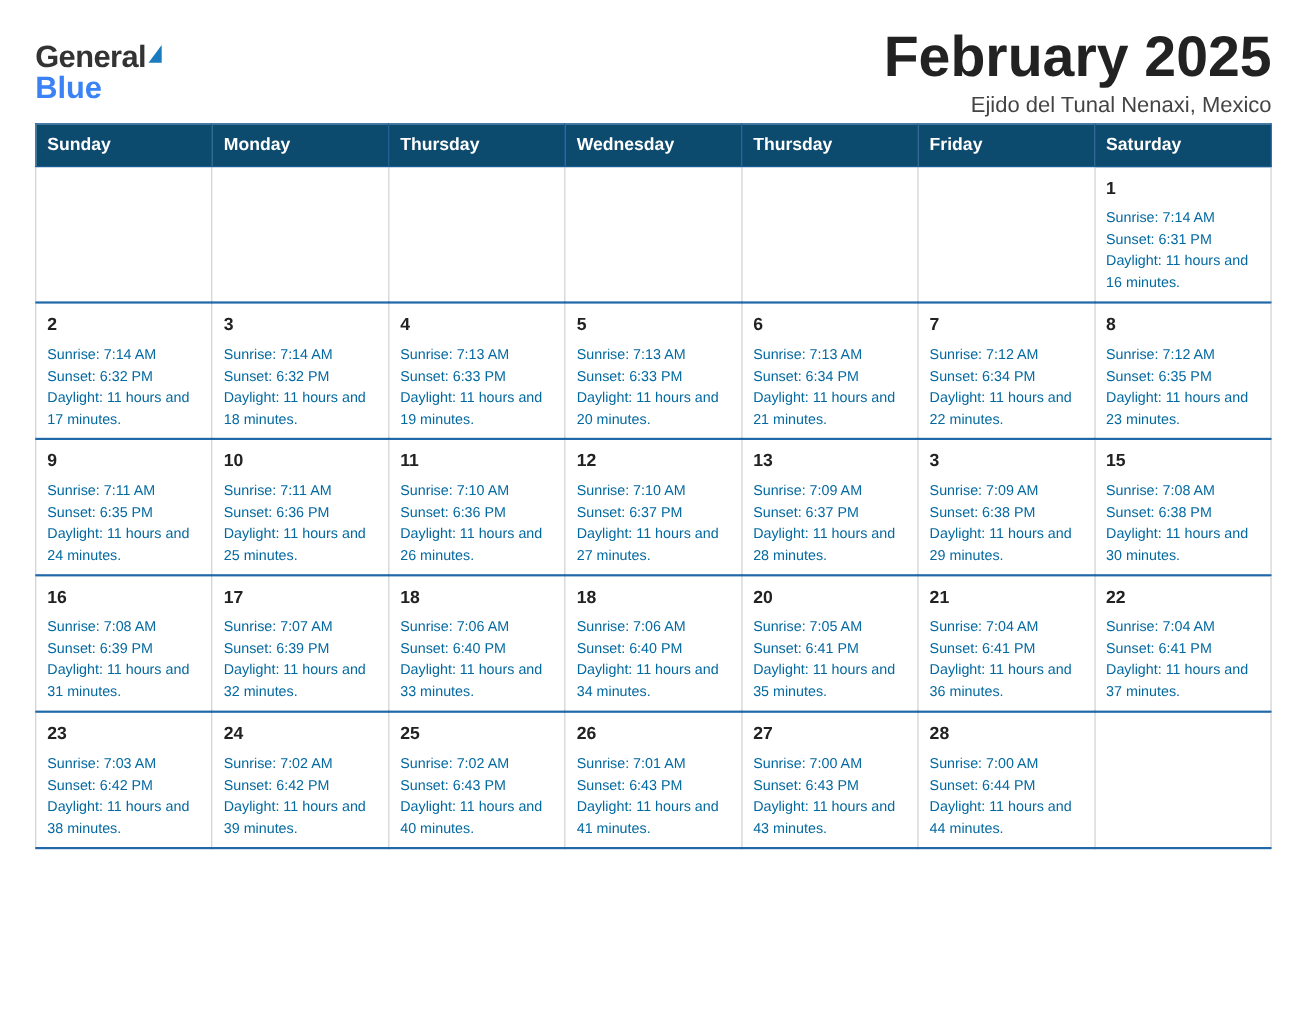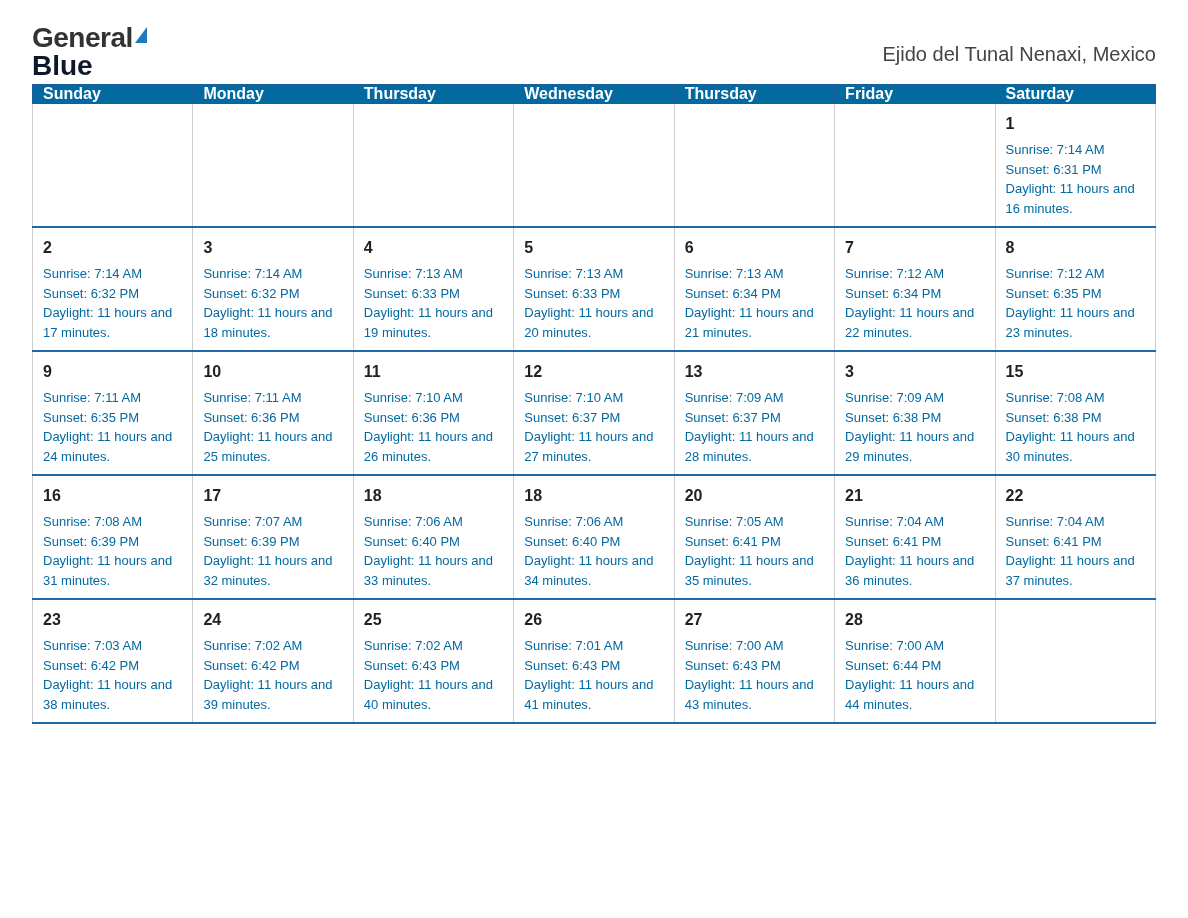--- a/index.html
+++ b/index.html
@@ -25,21 +25,21 @@
     .logo-general {
       font-size: 28px;
       font-weight: bold;
       color: #333;
       letter-spacing: -0.5px;
       line-height: 1;
     }
     .logo-blue {
       font-size: 28px;
       font-weight: bold;
-      color: #0f172a;
+      color: #3b82f6;
       line-height: 1;
     }
     .logo-triangle {
       display: inline-block;
       width: 0;
       height: 0;
       border-left: 12px solid transparent;
       border-bottom: 16px solid #1a7bbf;
       margin-left: 2px;
       vertical-align: middle;
@@ -57,25 +57,25 @@
     .location {
       font-size: 20px;
       color: #444;
       margin-top: 4px;
     }
     .calendar {
       width: 100%;
       border-collapse: collapse;
     }
     .calendar thead th {
-      background-color: #0369a1;
+      background-color: #0c4a6e;
       color: #fff;
       font-size: 16px;
       font-weight: bold;
-      padding: 0 10px;
+      padding: 10px 10px;
       text-align: left;
       border: 1px solid #1a5c96;
     }
     .calendar tbody td {
       vertical-align: top;
       padding: 8px 10px;
       border: 1px solid #ccc;
       font-size: 13px;
       width: 14.28%;
       min-height: 100px;
@@ -109,20 +109,21 @@
 
 <div class="header-area">
   <div class="logo">
     <div class="logo-row">
       <span class="logo-general">General</span>
       <span class="logo-triangle"></span>
     </div>
     <span class="logo-blue">Blue</span>
   </div>
   <div class="title-area">
+    <div class="month-title">February 2025</div>
     <div class="location">Ejido del Tunal Nenaxi, Mexico</div>
   </div>
 </div>
 
 <table class="calendar">
   <thead>
     <tr>
     <th>Sunday</th>
         <th>Monday</th>
         <th>Thursday</th>

